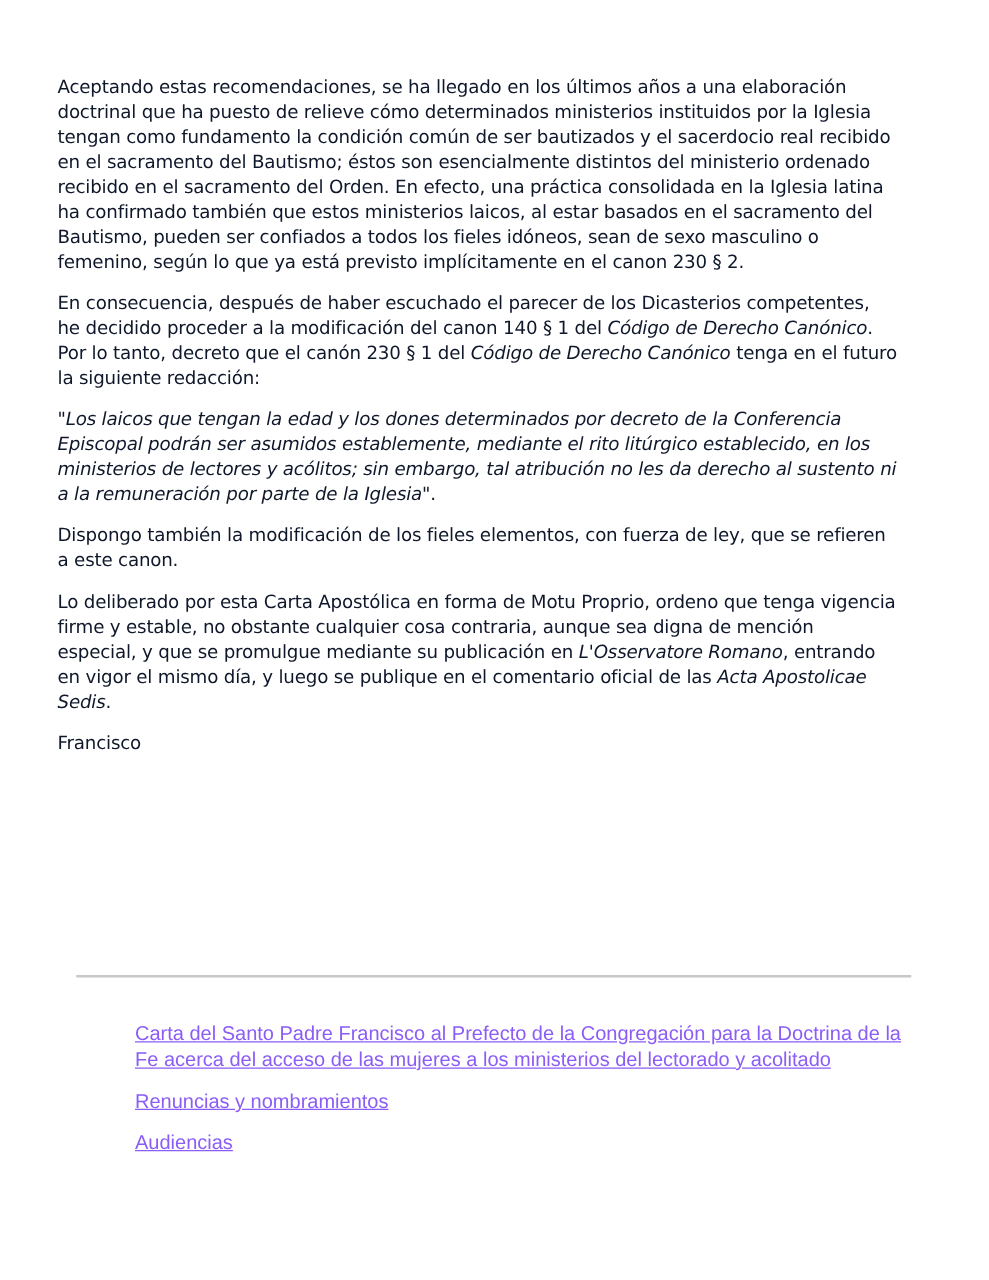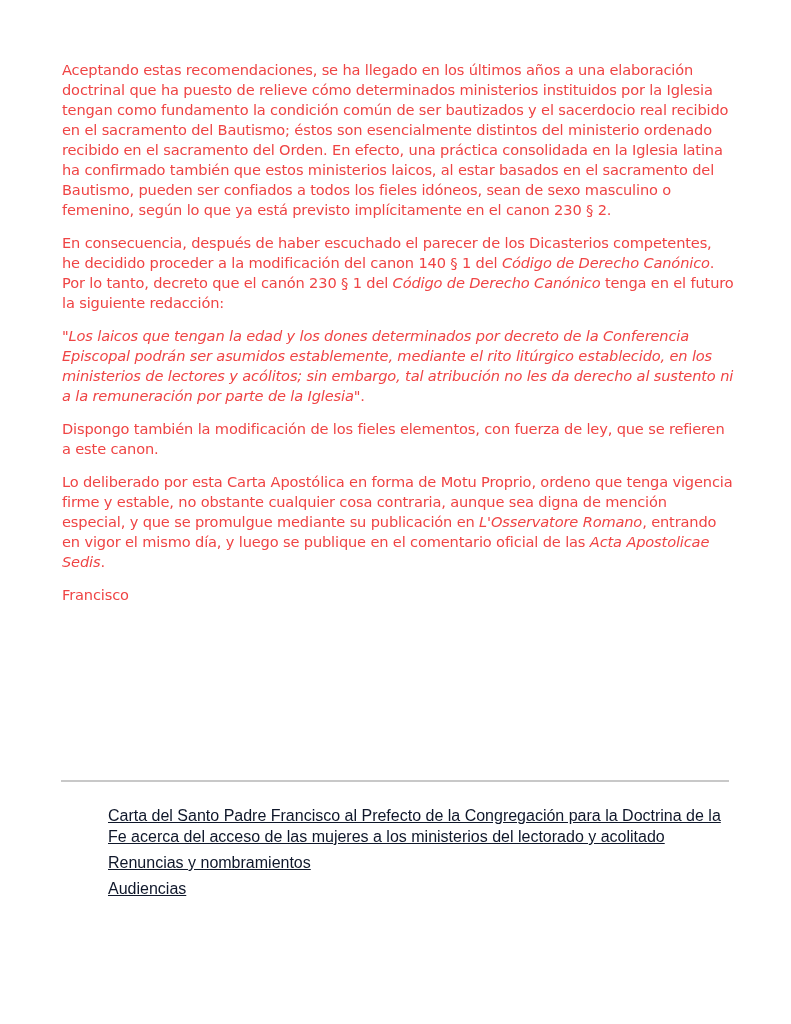--- a/index.html
+++ b/index.html
@@ -1,36 +1,36 @@
 <!DOCTYPE html>
 <html><head>
   <meta charset="utf-8">
   <style>
     html, body { margin: 0; padding: 0; background: #ffffff; }
     body { width: 791px; height: 1024px; position: relative; overflow: hidden; }
     .content {
-      position: absolute; left: 62px; top: 60px; width: 672px;
+      position: absolute; left: 46px; top: 60px; width: 672px;
       font-family: "DejaVu Sans", sans-serif;
-      font-size: 14.6px; line-height: 20px; color: #ef4444;
+      font-size: 14.6px; line-height: 20px; color: #0f172a;
       letter-spacing: -0.15px;
     }
     .content p { margin: 0 0 13px 0; }
     .content em { font-style: italic; }
     .rule {
       position: absolute; left: 61px; top: 780px; width: 668px; height: 0;
       border-top: 2px solid #c8c8c8;
     }
     .links {
       position: absolute; left: 108px; top: 805px; width: 620px;
       font-family: "Liberation Sans", sans-serif;
       font-size: 16px; line-height: 21px;
     }
     .links a {
-      display: block; color: #0f172a; text-decoration: underline;
-      margin-bottom: 5px; cursor: pointer;
+      display: block; color: #8b5cf6; text-decoration: underline;
+      margin-bottom: 5px; cursor: pointer; margin-top: 12px;
     }
   </style>
 </head>
 <body>
 
 <div class="content">
   <p>Aceptando estas recomendaciones, se ha llegado en los últimos años a una elaboración doctrinal que ha puesto de relieve cómo determinados ministerios instituidos por la Iglesia tengan como fundamento la condición común de ser bautizados y el sacerdocio real recibido en el sacramento del Bautismo; éstos son esencialmente distintos del ministerio ordenado recibido en el sacramento del Orden. En efecto, una práctica consolidada en la Iglesia latina ha confirmado también que estos ministerios laicos, al estar basados en el sacramento del Bautismo, pueden ser confiados a todos los fieles idóneos, sean de sexo masculino o femenino, según lo que ya está previsto implícitamente en el canon 230 § 2.</p>
 
   <p><span>En consecuencia, después de haber escuchado el parecer de los Dicasterios competentes, he decidido proceder a la modificación del canon 140 § 1 del </span><em>Código de Derecho Canónico</em><span>. Por lo tanto, decreto que el canón 230 § 1 del </span><em>Código de Derecho Canónico</em><span> tenga en el futuro la siguiente redacción:</span></p>
 

